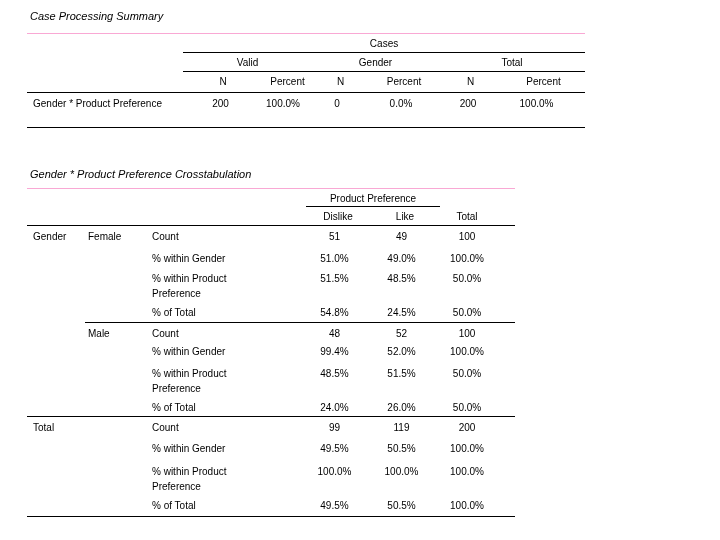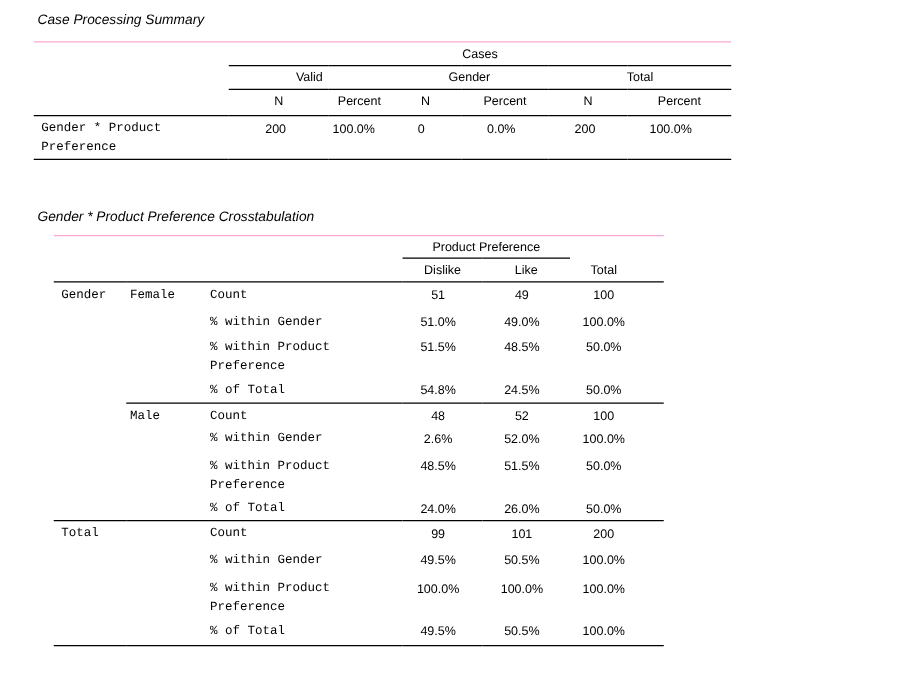--- a/index.html
+++ b/index.html
@@ -23,21 +23,21 @@
 
   table.spss {
     position: absolute;
     border-collapse: collapse;
     table-layout: fixed;
     border-top: 1px solid #f9a8d4;
     border-bottom: 1px solid #000;
     font-size: 10px;
   }
   #t1 { left: 27px; top: 33px; width: 558px; }
-  #t2 { left: 43px; top: 188px; width: 488px; }
+  #t2 { left: 27px; top: 188px; width: 488px; }
 
   td {
     padding: 0;
     vertical-align: top;
     line-height: 15px;
     overflow: hidden;
   }
   .bb { border-bottom: 1px solid #000; }
 
   
@@ -47,21 +47,21 @@
   
   .num  { text-align: center; padding-top: 3px; }
   .pr5  { padding-right: 5px; }
   .pr6  { padding-right: 6px; }
   .pr7  { padding-right: 7px; }
   .pr9  { padding-right: 9px; }
   .pr14 { padding-right: 14px; }
   .pr21 { padding-right: 21px; }
 
   
-  .lbl { text-align: left; padding-top: 3px; font-family: Liberation Mono, monospace; }
+  .lbl { text-align: left; padding-top: 3px; }
   #t1 .stub-label { padding: 3px 20px 0 6px; }
   #t2 .s1 { padding-left: 6px; }
   #t2 .s2 { padding-left: 3px; margin-top: 28px; }
   #t2 .rl { padding: 3px 30px 0 4px; }
 </style>
 </head>
 <body>
 
 <div>
 
@@ -159,42 +159,42 @@
 
     <tr style="height:18px">
       <td rowspan="4" class="lbl s2 bb">Male</td>
       <td class="lbl rl">Count</td>
       <td class="num pr7">48</td>
       <td class="num pr7">52</td>
       <td class="num pr21">100</td>
     </tr>
     <tr style="height:22px">
       <td class="lbl rl">% within Gender</td>
-      <td class="num pr7">2.6%</td>
+      <td class="num pr7">99.4%</td>
       <td class="num pr7">52.0%</td>
       <td class="num pr21">100.0%</td>
     </tr>
     <tr style="height:34px">
       <td class="lbl rl">% within Product Preference</td>
       <td class="num pr7">48.5%</td>
       <td class="num pr7">51.5%</td>
       <td class="num pr21">50.0%</td>
     </tr>
     <tr style="height:19px">
       <td class="lbl rl bb">% of Total</td>
       <td class="num pr7 bb">24.0%</td>
       <td class="num pr7 bb">26.0%</td>
       <td class="num pr21 bb">50.0%</td>
     </tr>
 
     <tr style="height:22px">
       <td colspan="2" rowspan="4" class="lbl s1">Total</td>
       <td class="lbl rl">Count</td>
       <td class="num pr7">99</td>
-      <td class="num pr7">101</td>
+      <td class="num pr7">119</td>
       <td class="num pr21">200</td>
     </tr>
     <tr style="height:23px">
       <td class="lbl rl">% within Gender</td>
       <td class="num pr7">49.5%</td>
       <td class="num pr7">50.5%</td>
       <td class="num pr21">100.0%</td>
     </tr>
     <tr style="height:34px">
       <td class="lbl rl">% within Product Preference</td>

